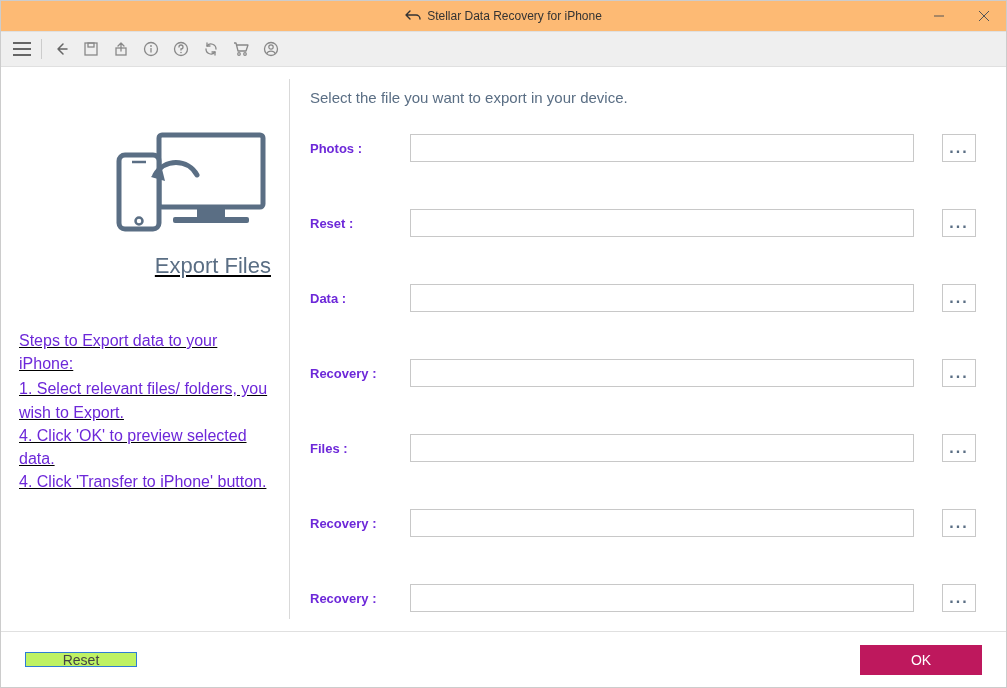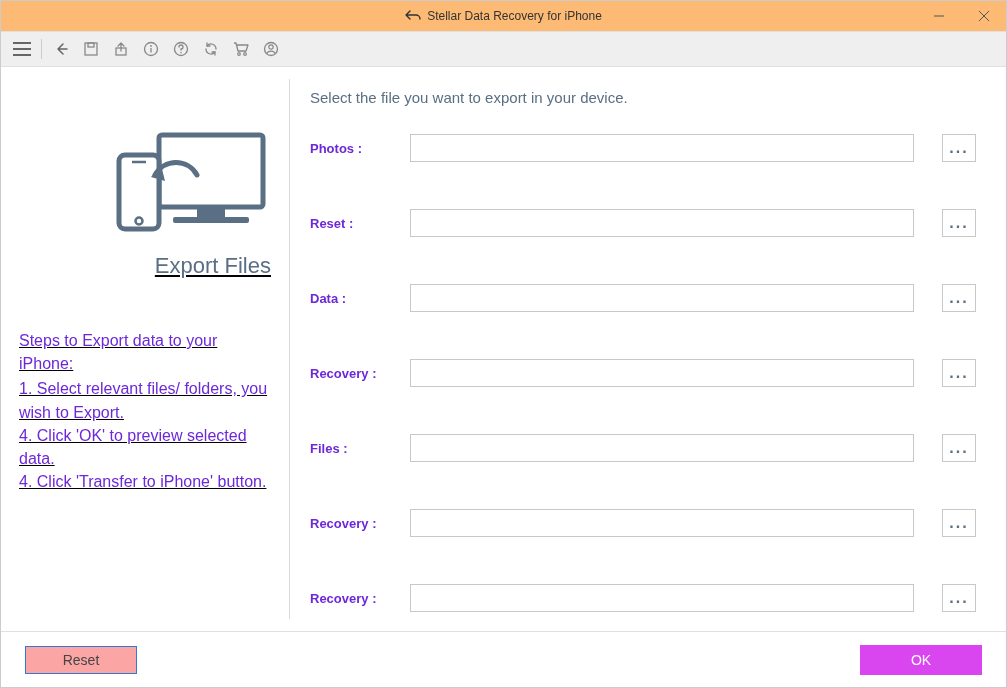--- a/index.html
+++ b/index.html
@@ -28,22 +28,22 @@
     .divider-v { width: 1px; background: #d9d9d9; margin-top: 12px; margin-bottom: 12px; }
     
     .main { flex: 1; padding: 22px 30px 10px 20px; display: flex; flex-direction: column; }
     .instruct { font-size: 15px; color: #5a6e84; margin-bottom: 28px; }
     .field-row { display: flex; align-items: center; margin-bottom: 47px; }
     .field-label { width: 100px; font-size: 13px; color: #6d28d9; font-weight: bold; }
     .field-input { flex: 1; height: 28px; border: 1px solid #c8c8c8; padding: 0 6px; font-size: 13px; background: #fff; }
     .field-browse { width: 34px; height: 28px; margin-left: 28px; border: 1px solid #c8c8c8; background: #fff; display: flex; align-items: center; justify-content: center; font-size: 16px; color: #5a6e84; letter-spacing: 2px; font-weight: bold; }
     
     .footer { height: 56px; border-top: 1px solid #e0e0e0; display: flex; align-items: center; justify-content: space-between; padding: 0 24px; }
-    .btn-reset { width: 112px; height: 28px; border: 1px solid #2e7cd6; background: #fca5a5; color: #444; font-size: 14px; display: flex; align-items: center; justify-content: center; }
-    .btn-ok { width: 122px; height: 30px; border: none; background: #d946ef; color: #fff; font-size: 14px; display: flex; align-items: center; justify-content: center; }
+    .btn-reset { width: 112px; height: 15px; border: 1px solid #2e7cd6; background: #bef264; color: #444; font-size: 14px; display: flex; align-items: center; justify-content: center; }
+    .btn-ok { width: 122px; height: 30px; border: none; background: #be185d; color: #fff; font-size: 14px; display: flex; align-items: center; justify-content: center; }
   </style>
 </head>
 <body>
 
 <div class="titlebar">
   <div class="titlebar-text">
     <span class="titlebar-icon">
       <svg width="16" height="12" viewBox="0 0 16 12">
           <path d="M5 1 L1 5 L5 9 M1 5 H11 A4 4 0 0 1 15 9" fill="none" stroke="#333" stroke-width="1.4" stroke-linecap="round" stroke-linejoin="round"></path>
         </svg>

